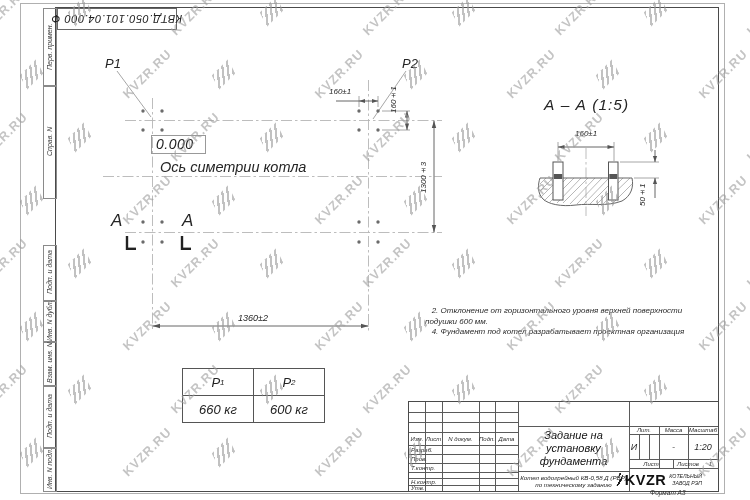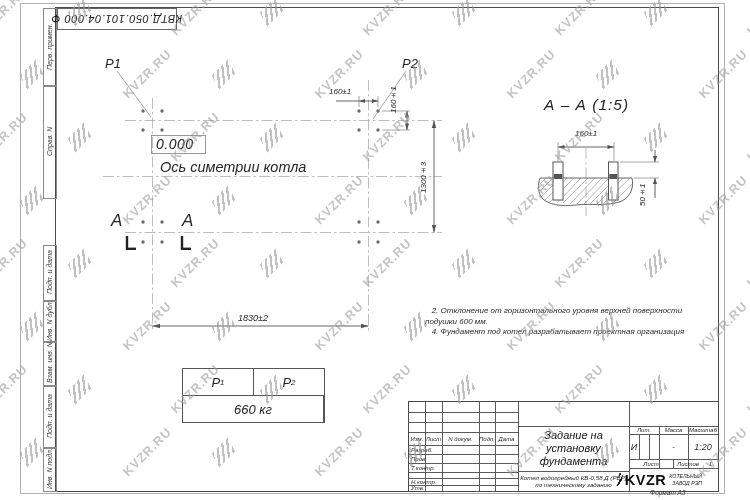--- a/index.html
+++ b/index.html
@@ -199,40 +199,41 @@
     </g>
   </svg>
 
   <div class="dt" style="left:105px;top:56px;font-size:13px">P1</div>
   <div class="dt" style="left:402px;top:56px;font-size:13px">P2</div>
   <div class="elev-box">0.000</div>
   <div class="dt" style="left:160px;top:159px;font-size:14.5px">Ось симетрии котла</div>
   <div class="dt" style="left:329px;top:87px;font-size:8px">160±1</div>
   <div class="vtext" style="left:389px;top:80px;height:40px;font-size:8px">160±1</div>
   <div class="vtext" style="left:419px;top:152px;height:50px;font-size:8px">1300±3</div>
-  <div class="dt" style="left:238px;top:313px;font-size:9px">1830±2</div>
+  <div class="dt" style="left:238px;top:313px;font-size:9px">1360±2</div>
   <div class="dt" style="left:111px;top:211px;font-size:17px">А</div>
   <div class="dt" style="left:182px;top:211px;font-size:17px">А</div>
   <div class="dt" style="left:544px;top:96px;font-size:15.5px;letter-spacing:1px">А – А (1:5)</div>
   <div class="dt" style="left:575px;top:129px;font-size:8px">160±1</div>
   <div class="vtext" style="left:638px;top:181px;height:28px;font-size:8px">50±1</div>
 
   <div id="loads">
     <div class="row">
       <div class="cell">
         <span>P</span>
           <sub>1</sub>
       </div>
       <div class="cell">
         <span>P</span>
           <sub>2</sub>
       </div>
     </div>
     <div class="row">
       <div class="cell">660 кг</div>
+      <div class="cell">600 кг</div>
     </div>
   </div>
 
   <div id="notes">
     <div>   2. Отклонение от горизонтального уровня верхней поверхности</div>
     <div>подушки 600 мм.</div>
     <div>   4. Фундамент под котел разрабатывает проектная организация</div>
   </div>
 
   <div id="tb">

